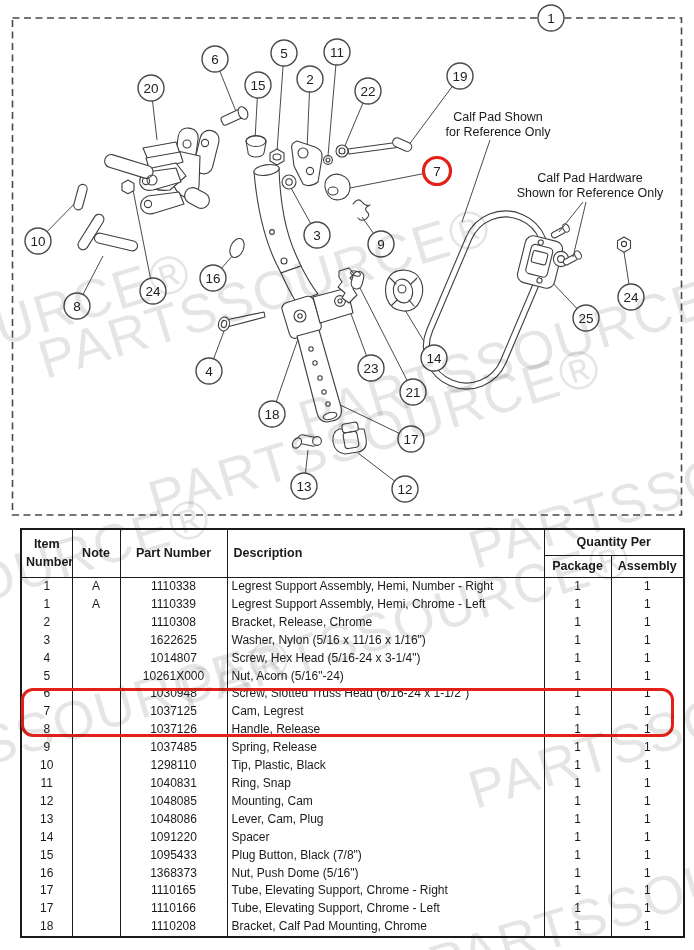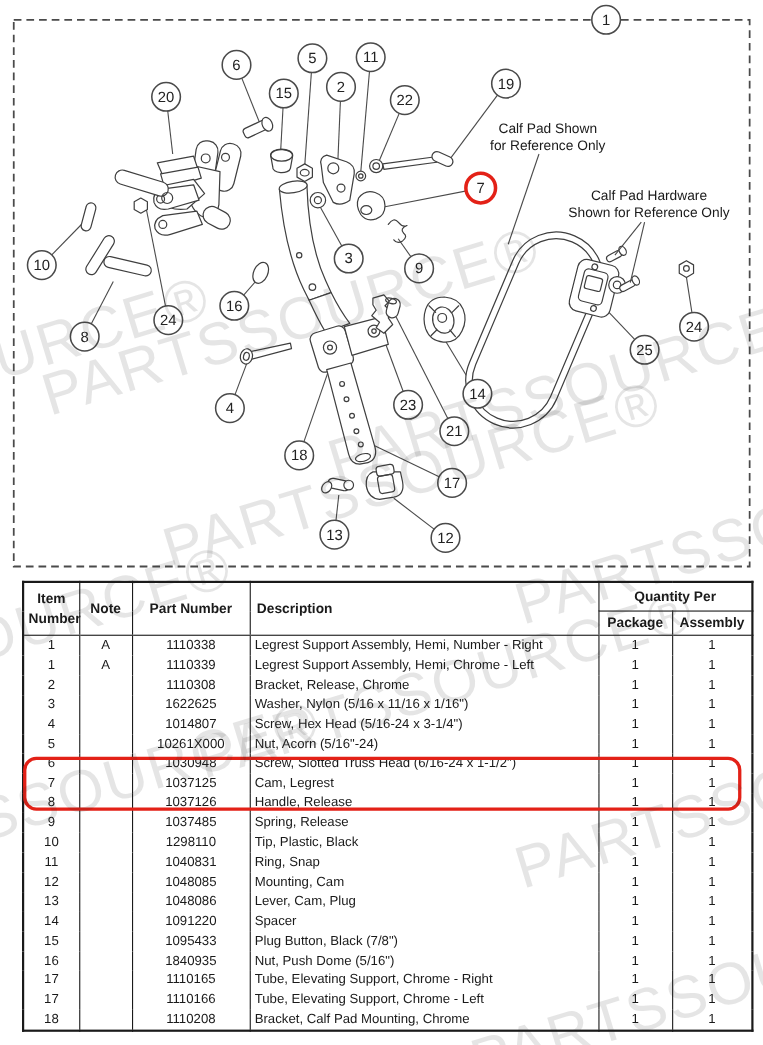--- a/index.html
+++ b/index.html
@@ -455,21 +455,21 @@
             <td class="c">15</td>
             <td class="c"></td>
             <td class="c">1095433</td>
             <td class="d">Plug Button, Black (7/8")</td>
             <td class="c">1</td>
             <td class="c">1</td>
           </tr>
           <tr>
             <td class="c">16</td>
             <td class="c"></td>
-            <td class="c">1840935</td>
+            <td class="c">1368373</td>
             <td class="d">Nut, Push Dome (5/16")</td>
             <td class="c">1</td>
             <td class="c">1</td>
           </tr>
           <tr>
             <td class="c">17</td>
             <td class="c"></td>
             <td class="c">1110165</td>
             <td class="d">Tube, Elevating Support, Chrome - Right</td>
             <td class="c">1</td>

